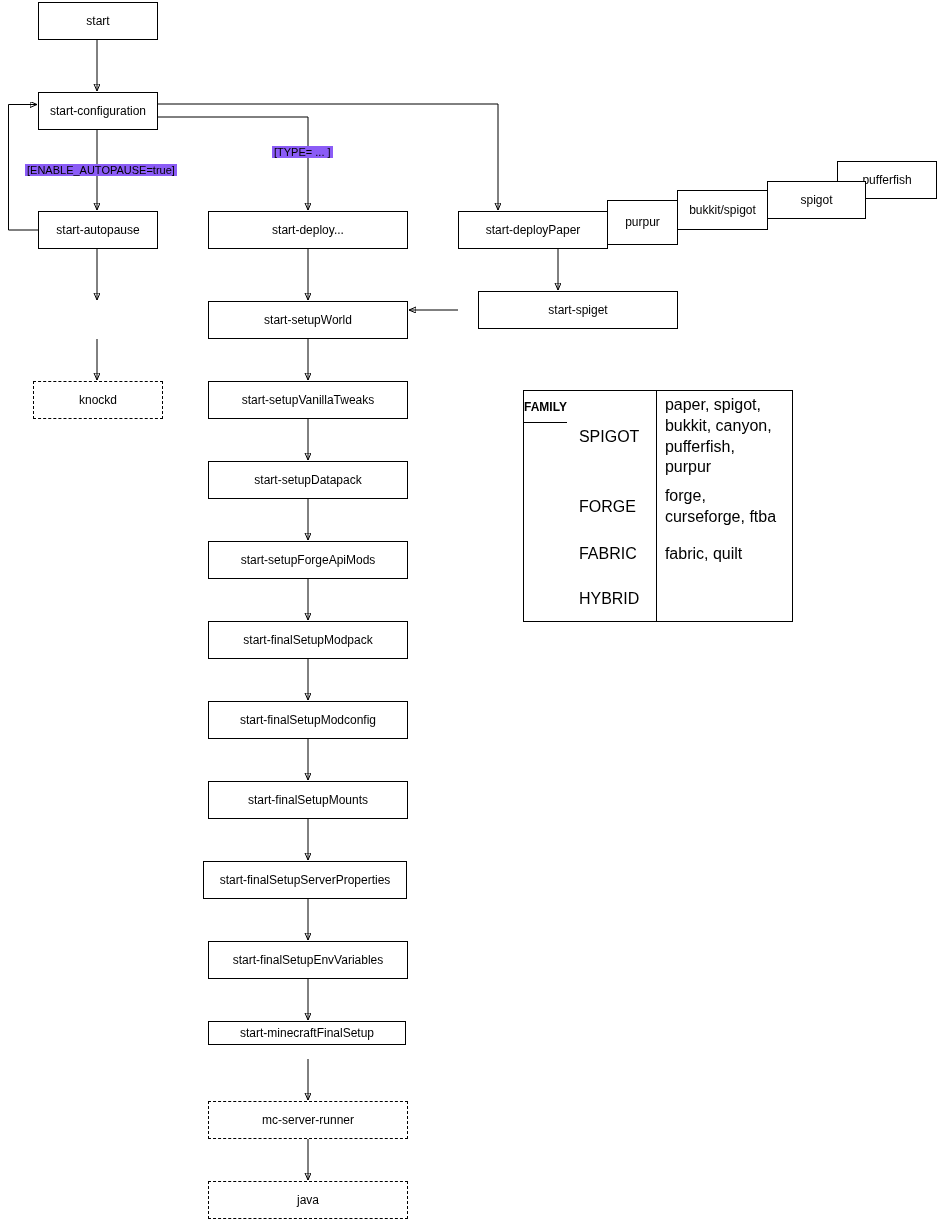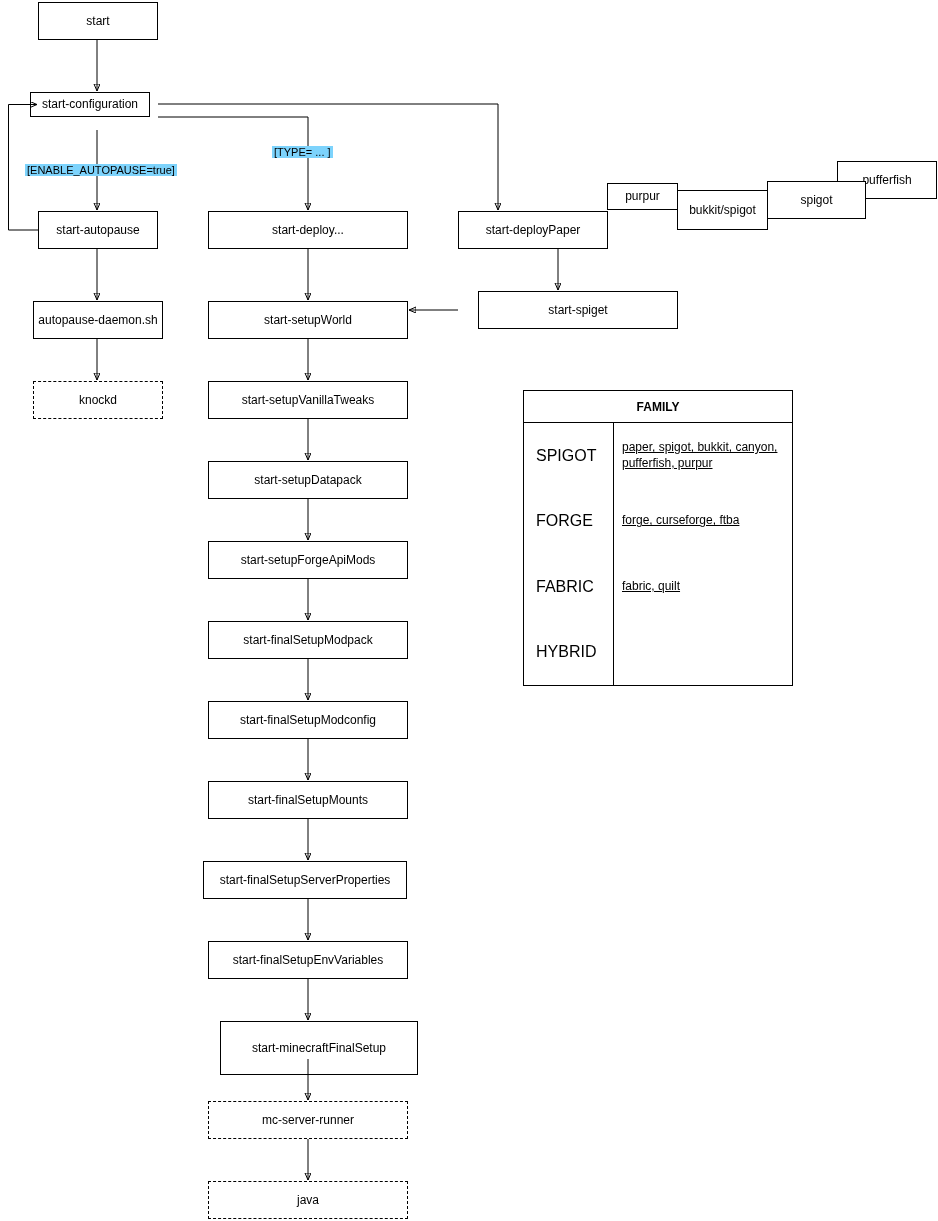--- a/index.html
+++ b/index.html
@@ -17,75 +17,74 @@
     padding: 2px;
   }
   .node.dashed { border-style: dashed; }
 
   .edges { position: absolute; left: 0; top: 0; pointer-events: none; }
   .edges path { stroke: #000; stroke-width: 1; fill: none; }
 
   .edge-label {
     position: absolute;
     font-size: 11px;
-    background: #7dd3fc;
+    background: #8b5cf6;
     padding: 0 2px;
     white-space: nowrap;
     z-index: 20;
   }
 
   .family-table {
     position: absolute; left: 523px; top: 390px;
-    width: 270px; height: 296px;
+    width: 270px; height: 232px;
     border: 1px solid #000; background: #fff;
-    display: flex; flex-direction: column;
+    display: flex; flex-direction: row;
   }
   .ft-header {
     height: 32px; flex: 0 0 32px;
     border-bottom: 1px solid #000;
     display: flex; align-items: center; justify-content: center;
     font-weight: bold; font-size: 12px;
   }
   .ft-body { flex: 1; display: flex; flex-direction: column; }
   .ft-row { flex: 1; display: flex; }
   .ft-family {
     width: 90px; flex: 0 0 90px;
     border-right: 1px solid #000;
     display: flex; align-items: center;
     padding-left: 12px; font-size: 16px;
   }
   .ft-values {
     flex: 1; display: flex; align-items: center;
-    padding: 4px 8px; font-size: 12px; line-height: 1.3; text-decoration: underline;
+    padding: 4px 8px; font-size: 16px; line-height: 1.3;
   }
 </style>
 </head>
 <body>
 
 <div class="canvas">
 
   <div class="node" style="left:38px;top:2px;width:120px;height:38px">start</div>
 
-  <div class="node" style="left:30px;top:92px;width:120px;height:25px">start-configuration</div>
+  <div class="node" style="left:38px;top:92px;width:120px;height:38px">start-configuration</div>
 
   <div class="node" style="left:38px;top:211px;width:120px;height:38px">start-autopause</div>
 
-  <div class="node" style="left:33px;top:301px;width:130px;height:38px">autopause-daemon.sh</div>
 
   <div class="node dashed" style="left:33px;top:381px;width:130px;height:38px">knockd</div>
 
   <div class="node" style="left:208px;top:211px;width:200px;height:38px">start-deploy...</div>
 
   <div class="node" style="left:837px;top:161px;width:100px;height:38px;z-index:11">pufferfish</div>
 
   <div class="node" style="left:767px;top:181px;width:99px;height:38px;z-index:12">spigot</div>
 
   <div class="node" style="left:677px;top:190px;width:91px;height:40px;z-index:13">bukkit/spigot</div>
 
-  <div class="node" style="left:607px;top:183px;width:71px;height:27px;z-index:14">purpur</div>
+  <div class="node" style="left:607px;top:200px;width:71px;height:45px;z-index:14">purpur</div>
 
   <div class="node" style="left:458px;top:211px;width:150px;height:38px;z-index:15">start-deployPaper</div>
 
   <div class="node" style="left:478px;top:291px;width:200px;height:38px">start-spiget</div>
 
   <div class="node" style="left:208px;top:301px;width:200px;height:38px">start-setupWorld</div>
 
   <div class="node" style="left:208px;top:381px;width:200px;height:38px">start-setupVanillaTweaks</div>
 
   <div class="node" style="left:208px;top:461px;width:200px;height:38px">start-setupDatapack</div>
@@ -95,21 +94,21 @@
   <div class="node" style="left:208px;top:621px;width:200px;height:38px">start-finalSetupModpack</div>
 
   <div class="node" style="left:208px;top:701px;width:200px;height:38px">start-finalSetupModconfig</div>
 
   <div class="node" style="left:208px;top:781px;width:200px;height:38px">start-finalSetupMounts</div>
 
   <div class="node" style="left:203px;top:861px;width:204px;height:38px">start-finalSetupServerProperties</div>
 
   <div class="node" style="left:208px;top:941px;width:200px;height:38px">start-finalSetupEnvVariables</div>
 
-  <div class="node" style="left:220px;top:1021px;width:198px;height:54px">start-minecraftFinalSetup</div>
+  <div class="node" style="left:208px;top:1021px;width:198px;height:24px">start-minecraftFinalSetup</div>
 
   <div class="node dashed" style="left:208px;top:1101px;width:200px;height:38px">mc-server-runner</div>
 
   <div class="node dashed" style="left:208px;top:1181px;width:200px;height:38px">java</div>
 
   <svg class="edges" width="938" height="1221" aria-hidden="true">
     <defs>
       <marker id="arrow" markerUnits="userSpaceOnUse" markerWidth="10" markerHeight="10" refX="7" refY="3" orient="auto">
         <path d="M0,0 L7,3 L0,6 Z" fill="#000" stroke="none"></path>
       </marker>

